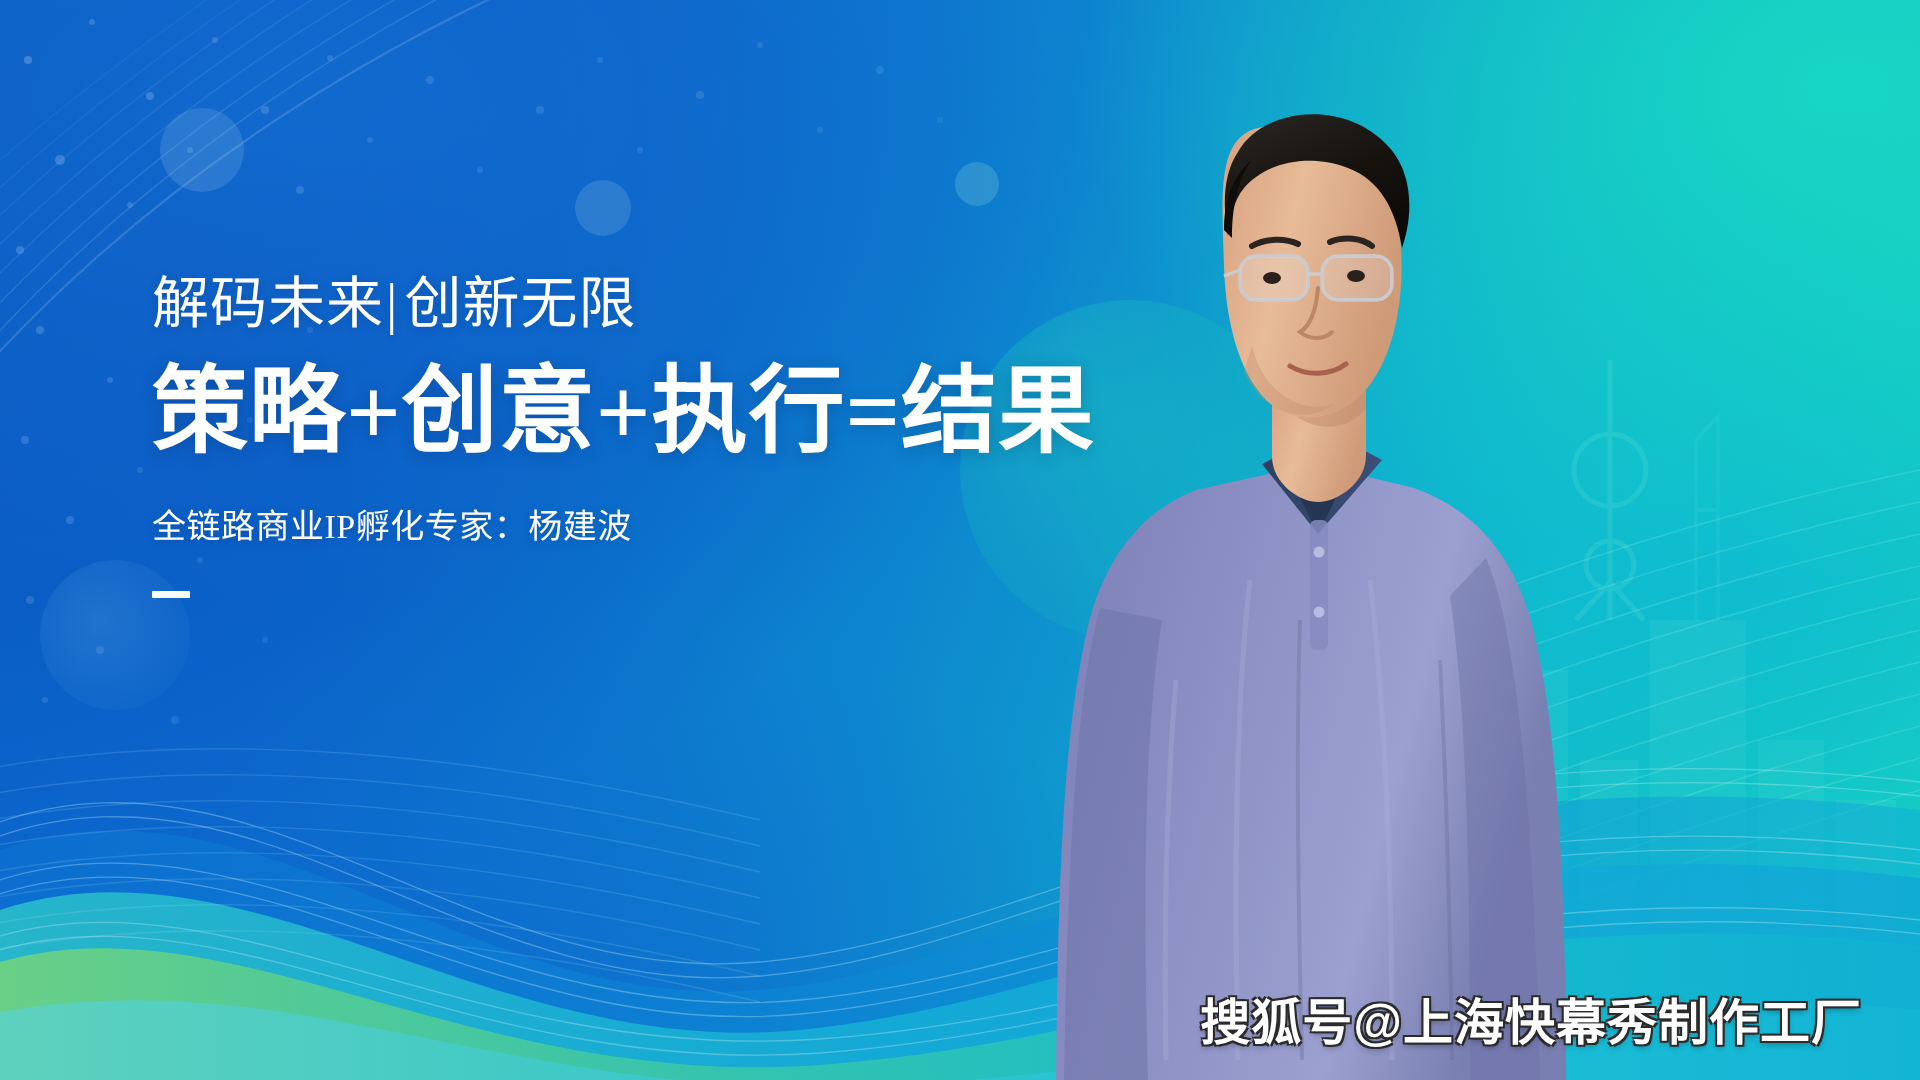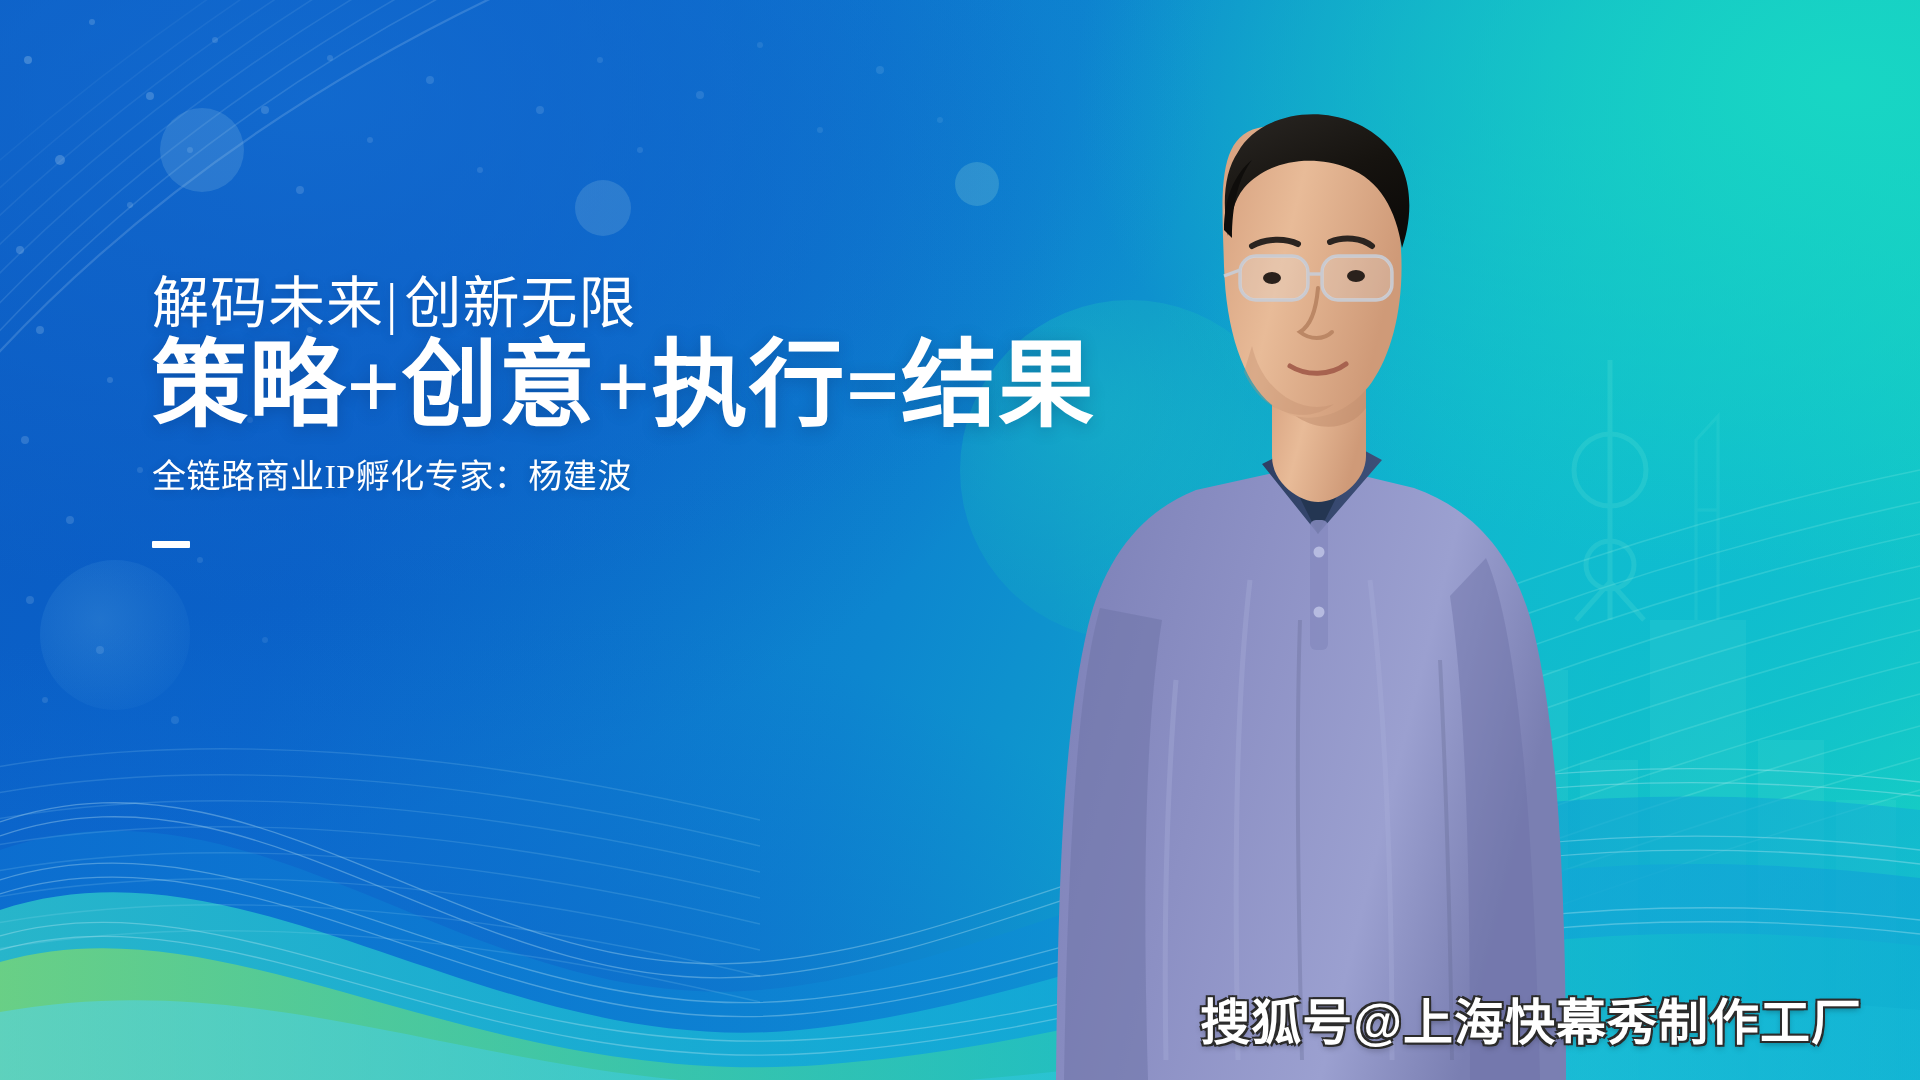--- a/index.html
+++ b/index.html
@@ -172,31 +172,32 @@
     letter-spacing: 1px;
     white-space: nowrap;
     text-shadow: 0 2px 10px rgba(0,30,80,0.22);
   }
   .kicker .sep {
     display: inline-block;
     margin: 0 6px 0 2px;
     font-weight: 400;
   }
   .headline {
+    margin-top: 26px;
     font-family: "Liberation Serif", "DejaVu Serif", serif;
     font-weight: 700;
     font-size: 96px;
     line-height: 1.05;
     color: #ffffff;
     letter-spacing: 1px;
     white-space: nowrap;
     text-shadow: 0 3px 16px rgba(0,30,80,0.25);
   }
   .byline {
-    margin-top: 20px;
+    margin-top: 44px;
     font-family: "Liberation Serif", "DejaVu Serif", serif;
     font-size: 34px;
     line-height: 1.2;
     color: #ffffff;
     letter-spacing: 0.5px;
     white-space: nowrap;
     text-shadow: 0 2px 8px rgba(0,30,80,0.22);
   }
   .rule {
     margin-top: 44px;

